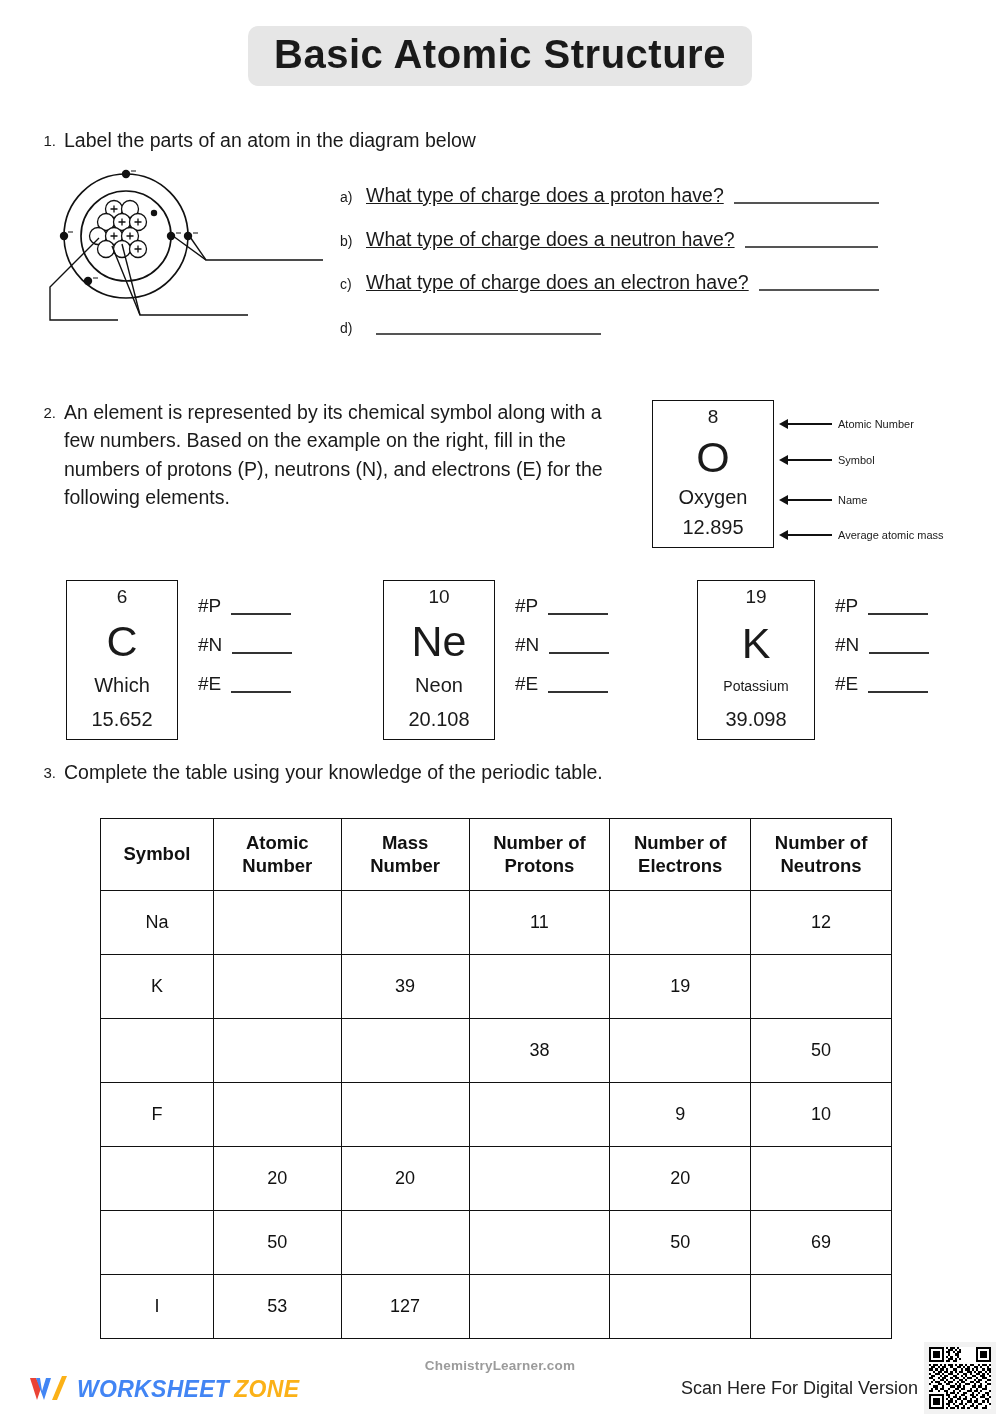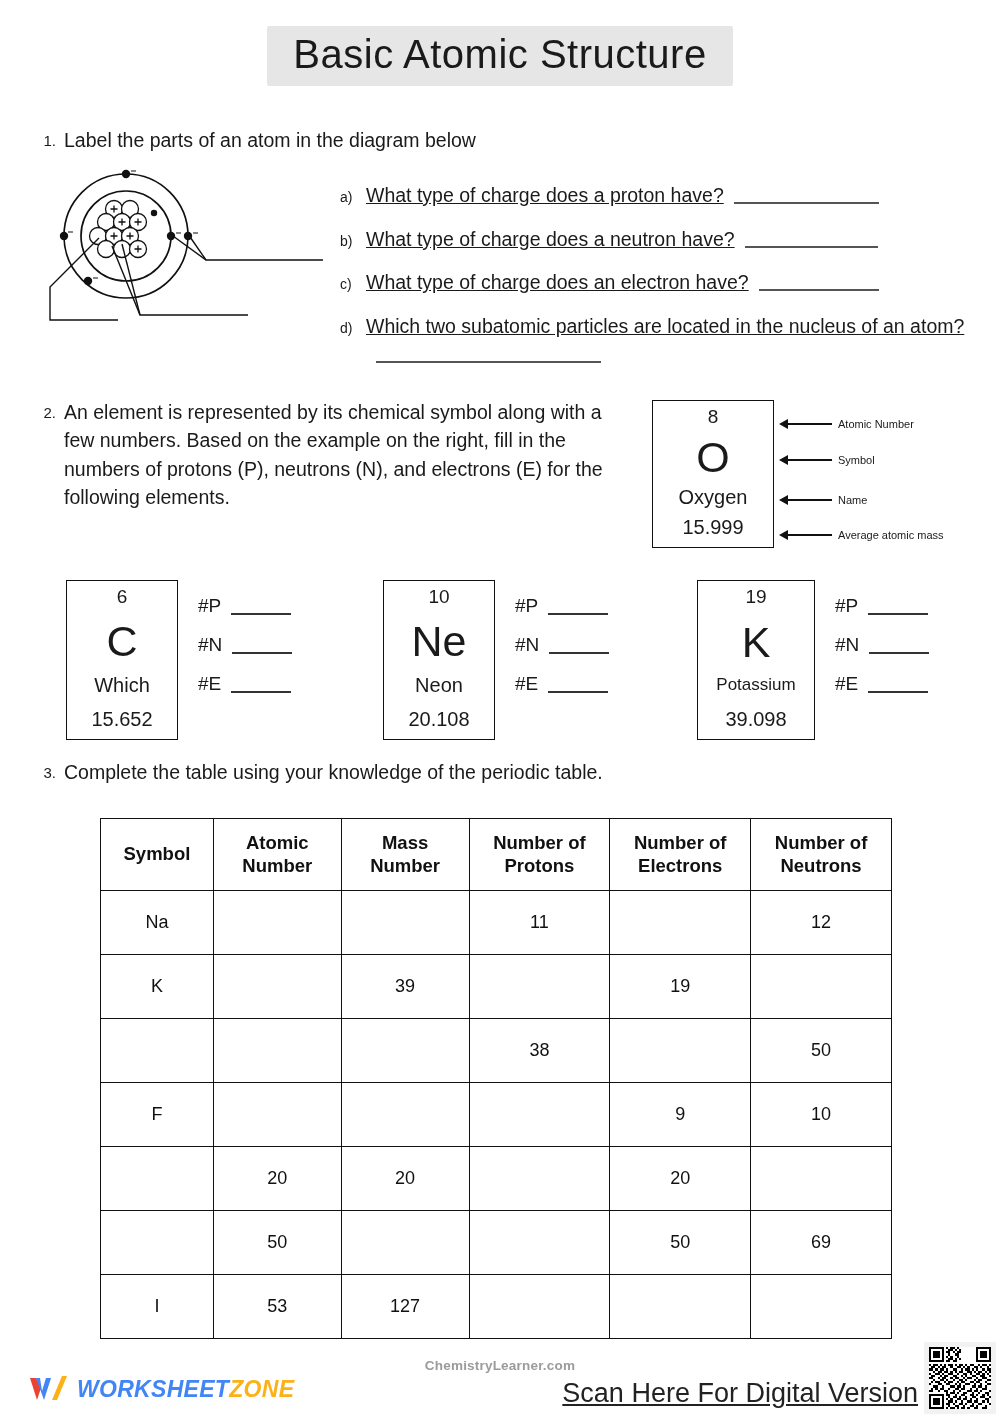--- a/index.html
+++ b/index.html
@@ -11,24 +11,24 @@
     color: #1a1a1a;
     position: relative;
     overflow: hidden;
   }
 
   
   .title-wrap { text-align:center; padding-top: 26px; }
   .title {
     display:inline-block;
     background:#e6e6e6;
-    border-radius: 2px;
+    border-radius: 10px;
     padding: 6px 26px 10px 26px;
     font-size: 40px;
-    font-weight: 400;
+    font-weight: 700;
     letter-spacing: .5px;
     line-height: 1.1;
   }
 
   
   .q-row { display:flex; align-items:flex-start; }
   .q-num {
     font-size: 15px;
     width: 34px;
     text-align: right;
@@ -102,21 +102,21 @@
   .el-group { position:absolute; display:flex; align-items:flex-start; }
   .el-group .el-box { width: 112px; height: 160px; }
   .pne { margin-left: 20px; padding-top: 16px; }
   .pne-row { display:flex; align-items:flex-end; margin-bottom: 20px; }
   .pne-label { font-size: 19px; line-height:1; }
   .pne-line { width: 60px; border-bottom: 2px solid #333; margin-left: 10px; height: 2px; }
   #el-c  { left: 66px;  top: 580px; }
   #el-ne { left: 383px; top: 580px; }
   #el-k  { left: 697px; top: 580px; }
   #el-k .el-box { width: 118px; }
-  #el-k .el-name { font-size: 17px; }
+  #el-k .el-name { font-size: 14px; }
 
   
   #q3 { position:absolute; left: 30px; top: 758px; width: 800px; }
 
   
   #pt-table { position:absolute; left: 100px; top: 818px; width: 792px; }
   table { border-collapse: collapse; width: 100%; }
   th, td {
     border: 1.6px solid #111;
     text-align: center;
@@ -135,24 +135,24 @@
   
   #credit {
     position:absolute; left:0; right:0; top: 1358px;
     text-align:center; font-size: 13.5px; font-weight: 700; color:#9b9b9b;
     letter-spacing: .2px;
   }
   #logo { position:absolute; left: 28px; top: 1372px; display:flex; align-items:center; }
   #logo .mark { width: 42px; height: 34px; margin-right: 7px; }
   .logo-text { font-size: 23px; font-weight: 700; letter-spacing: .3px; font-style: italic; }
   .logo-worksheet { color:#4285f4; }
-  .logo-zone { color:#fbb117; }
+  .logo-zone { color:#fbb117; margin-left:5px; }
   #scan {
     position:absolute; right: 82px; top: 1378px;
-    font-size: 27px; color:#222;text-decoration:underline;
+    font-size: 18px; color:#222;
   }
   #qr { position:absolute; right: 4px; top: 1342px; width: 72px; height: 72px; background:#f2f2f2; padding:5px; }
 </style>
 </head>
 <body>
 
 <div class="title-wrap">
   <span class="title">Basic Atomic Structure</span>
 </div>
 
@@ -229,35 +229,35 @@
   <div class="sub-row">
     <span class="sub-letter">b)</span>
     <span class="sub-body"><span>What type of charge does a neutron have?</span><span class="blank b-133"></span></span>
   </div>
   <div class="sub-row">
     <span class="sub-letter">c)</span>
     <span class="sub-body"><span>What type of charge does an electron have?</span><span class="blank b-120"></span></span>
   </div>
   <div class="sub-row">
     <span class="sub-letter">d)</span>
-    <span class="sub-body"><span>Which two subatomic particles are located in the nucleus of an atom?</span><span class="blank b-225"></span></span>
+    <span class="sub-body"><span class="blank b-225"></span></span>
   </div>
 </div>
 
 <div id="q2" class="q-row">
   <span class="q-num">2.</span>
   <span class="q-text">An element is represented by its chemical symbol along with a few numbers. Based on the example on the right, fill in the numbers of protons (P), neutrons (N), and electrons (E) for the following elements.</span>
 </div>
 
 <div id="example">
   <div class="el-box">
     <div class="el-num">8</div>
     <div class="el-sym">O</div>
     <div class="el-name">Oxygen</div>
-    <div class="el-mass">15.999</div>
+    <div class="el-mass">12.895</div>
   </div>
   <div class="callouts">
     <div class="callout" style="top:16px;left:0;">
       <span class="arrow-line"></span>
       <span class="c-label">Atomic Number</span>
     </div>
     <div class="callout" style="top:52px;left:0;">
       <span class="arrow-line"></span>
       <span class="c-label">Symbol</span>
     </div>

